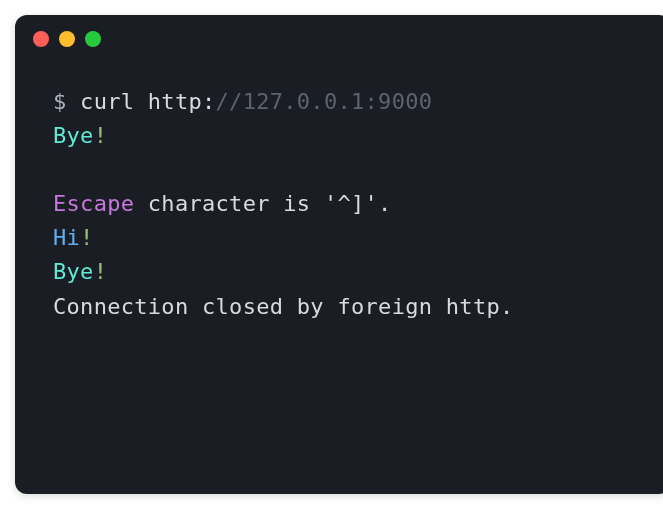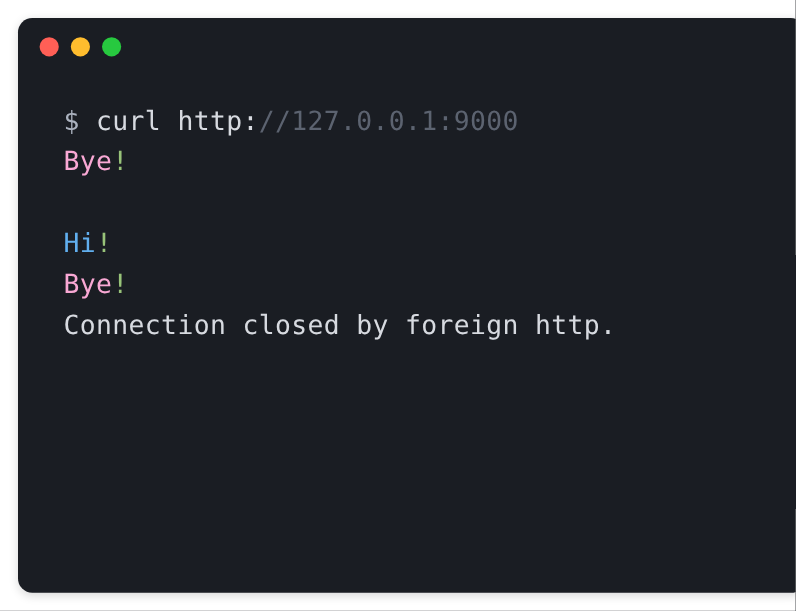--- a/index.html
+++ b/index.html
@@ -43,36 +43,37 @@
     }
     .line {
       white-space: pre;
     }
     .blank-line {
       height: 1.55em;
     }
     .c-prompt { color: #abb2bf; }
     .c-white { color: #d7dae0; }
     .c-comment { color: #5c6370; font-style: normal; }
-    .c-cyan { color: #f9a8d4; }
+    .c-cyan { color: #5eead4; }
     .c-green { color: #98c379; }
     .c-red { color: #e06c75; }
     .c-purple { color: #c678dd; }
     .c-blue { color: #61afef; }
   </style>
 </head>
 <body>
 
 <div class="terminal-window">
   <div class="titlebar">
     <div class="traffic-light tl-red"></div>
     <div class="traffic-light tl-yellow"></div>
     <div class="traffic-light tl-green"></div>
   </div>
   <div class="terminal-content">
     <div class="line"><span class="c-prompt">$ </span><span class="c-white">curl http:</span><span class="c-comment">//127.0.0.1:9000</span></div>
     <div class="line"><span class="c-cyan">Bye</span><span class="c-green">!</span></div>
     <div class="blank-line"></div>
+    <div class="line"><span class="c-purple">Escape</span><span class="c-white"> character is '^]'.</span></div>
     <div class="line"><span class="c-blue">Hi</span><span class="c-green">!</span></div>
     <div class="line"><span class="c-cyan">Bye</span><span class="c-green">!</span></div>
     <div class="line"><span class="c-white">Connection closed by foreign http.</span></div>
   </div>
 </div>
 
 </body></html>

